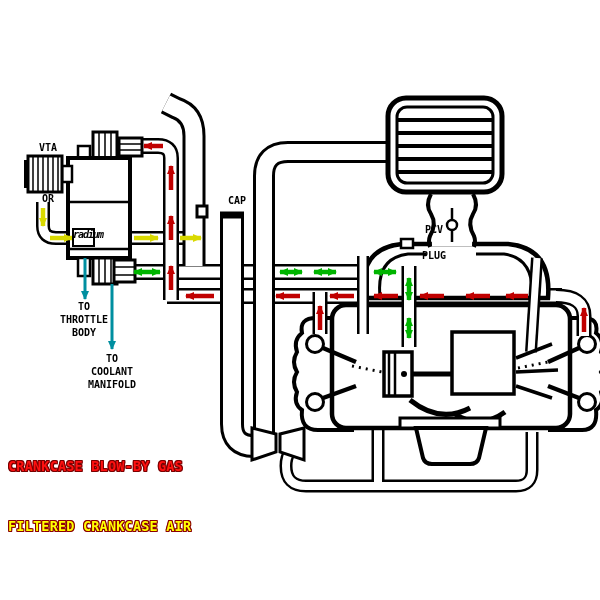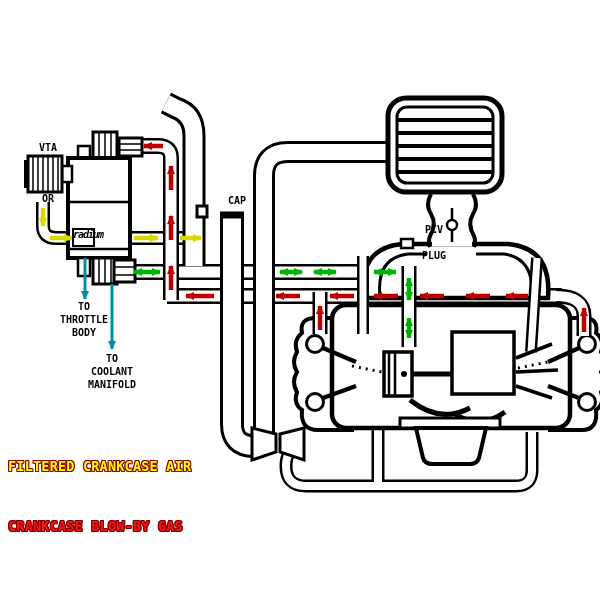--- a/index.html
+++ b/index.html
@@ -204,18 +204,18 @@
 THROTTLE
 BODY</div>
 <div class="lbl" style="left:77px;top:352px;width:70px;">TO
 COOLANT
 MANIFOLD</div>
 
 <div class="logobox"></div>
 <div class="logo">radium</div>
 
 <div class="legend">
+  <div class="lg l2">CRANKCASE BLOW-BY GAS</div>
   <div class="lg l1">FILTERED CRANKCASE AIR</div>
-  <div class="lg l2">CRANKCASE BLOW-BY GAS</div>
   
 </div>
 
 </div>
 
 </body></html>

